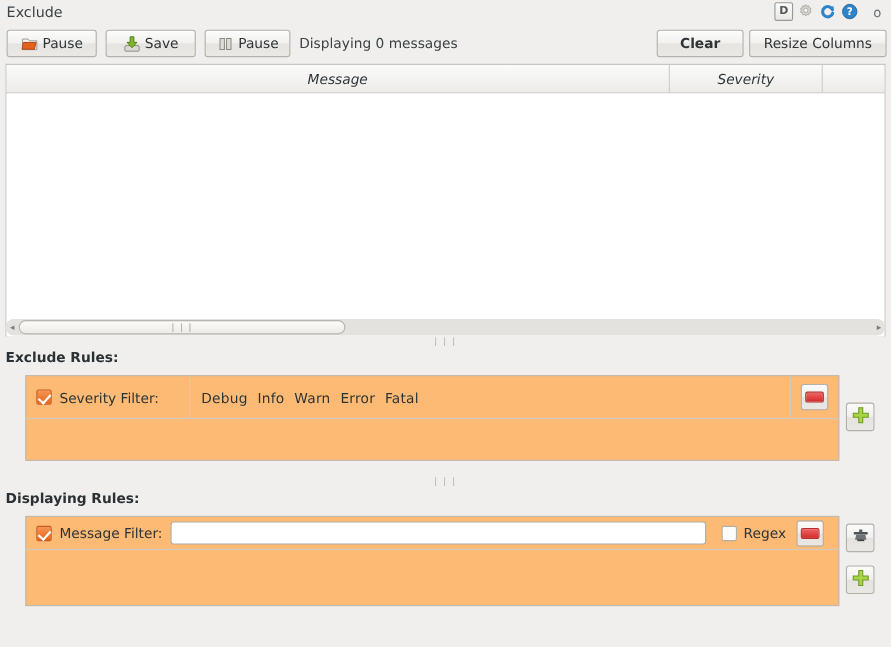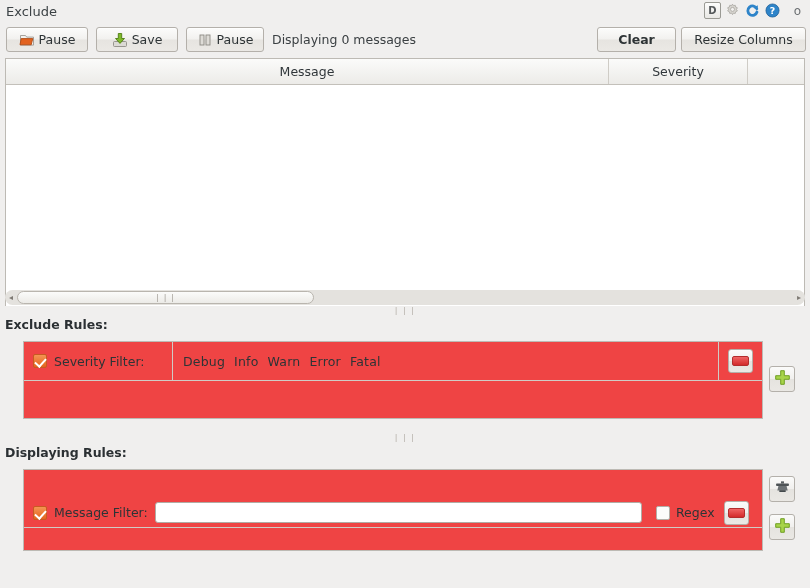--- a/index.html
+++ b/index.html
@@ -113,20 +113,21 @@
   }
   .th {
     display: flex;
     align-items: center;
     justify-content: center;
     font-size: 12.5px;
     color: #30363a;
     border-right: 1px solid #cfccc6;
     box-sizing: border-box;
     height: 25px;
+    font-style: italic;
   }
   #th-message { width: 603px; }
   #th-severity{ width: 139px; }
   #th-blank   { width: 56px; border-right: none; }
   .tbody {
     height: 221px;
     background: #ffffff;
   }
 
   
@@ -186,34 +187,34 @@
     font-weight: bold;
     color: #2b3033;
   }
   #lbl-exclude   { left: 5px; top: 317px; }
   #lbl-highlight { left: 5px; top: 445px; }
 
   
   .rule-panel {
     position: absolute;
     border: 1px solid #bdbab4;
-    background: #ef4444;
+    background: #fdba74;
     box-sizing: border-box;
   }
   #panel-exclude   { left: 23px; top: 341px; width: 740px; height: 78px; }
   #panel-highlight { left: 23px; top: 469px; width: 740px; height: 82px; }
 
   .rule-row {
     display: flex;
     align-items: center;
     height: 39px;
     border-bottom: 1px solid #cfccc6;
     box-sizing: border-box;
   }
-  #panel-highlight .rule-row { height: 30px; margin-top: 28px; }
+  #panel-highlight .rule-row { height: 30px; }
 
   .rule-cell-label {
     display: flex;
     align-items: center;
     gap: 7px;
     padding-left: 9px;
     box-sizing: border-box;
     height: 100%;
     border-right: 1px solid #cfccc6;
   }

